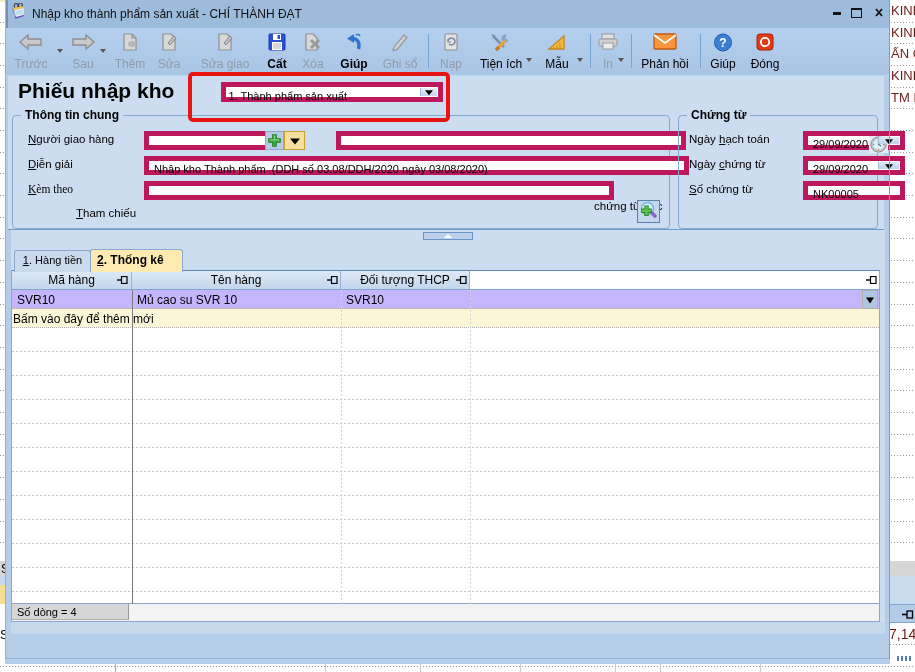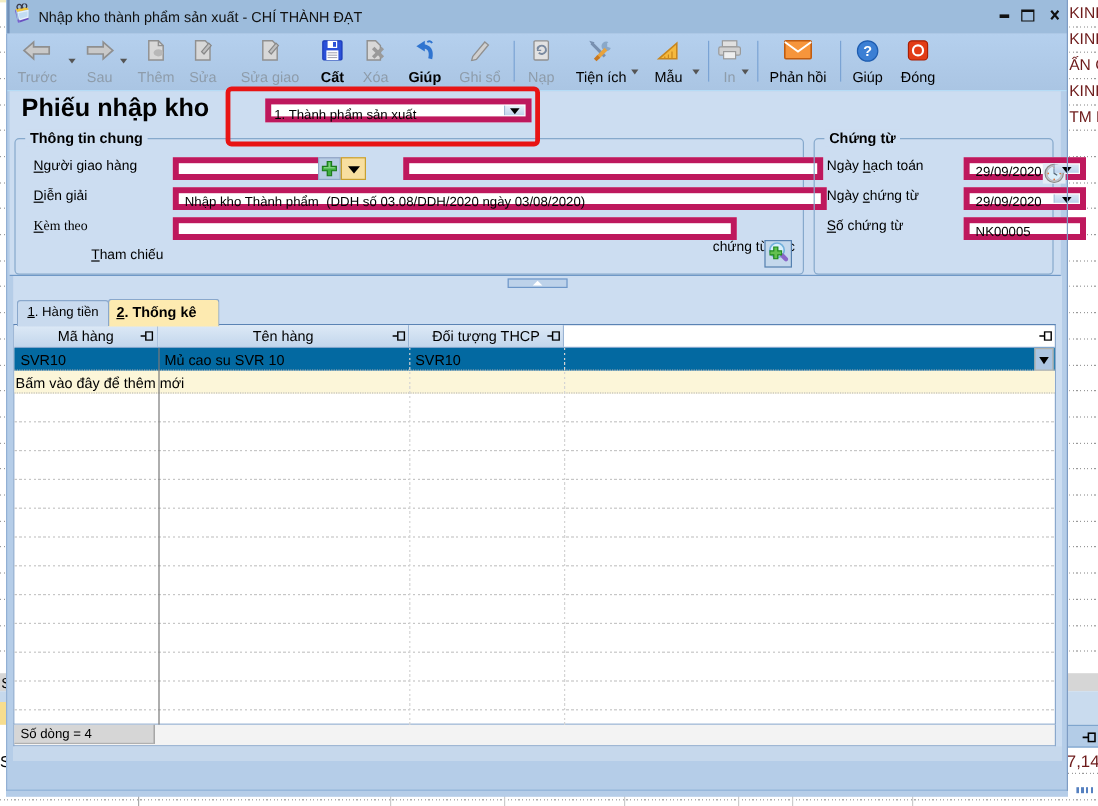--- a/index.html
+++ b/index.html
@@ -406,21 +406,21 @@
       <svg class="pin" style="left:444px;" width="11" height="8">
           <line x1="0" y1="4" x2="4" y2="4" stroke="#000" stroke-width="1.4"></line>
           <rect x="4.5" y="0.5" width="5.5" height="7" fill="none" stroke="#000" stroke-width="1.2"></rect>
         </svg>
       <svg class="pin" style="left:854px;" width="11" height="8">
           <line x1="0" y1="4" x2="4" y2="4" stroke="#000" stroke-width="1.4"></line>
           <rect x="4.5" y="0.5" width="5.5" height="7" fill="none" stroke="#000" stroke-width="1.2"></rect>
         </svg>
       <div style="position:absolute; left:0; top:18px; width:867px; height:1px; background:#7fa5cd;"></div>
 
-      <div class="abs" style="left:0; top:19px; width:867px; height:19px; background:#0369a1; border-bottom:1px dotted #b0b0b0; font-size:12px;">
+      <div class="abs" style="left:0; top:19px; width:867px; height:19px; background:#c4b5fd; border-bottom:1px dotted #b0b0b0; font-size:12px;">
         <span class="abs" style="left:5px; top:3px;">SVR10</span>
         <span class="abs" style="left:125px; top:3px;">Mủ cao su SVR 10</span>
         <span class="abs" style="left:334px; top:3px;">SVR10</span>
         <div class="abs" style="left:850px; top:0px; width:16px; height:19px; background:#aec6e2; border:1px solid #b0b0a8;">
             <div class="abs" style="left:50%;top:50%;transform:translate(-50%,-42%);width:0;height:0;border-left:4.5px solid transparent;border-right:4.5px solid transparent;border-top:6px solid #000;"></div>
           </div>
       </div>
 
       <div class="abs" style="left:0; top:38px; width:867px; height:19px; background:#fcf6d9; border-bottom:1px dotted #b0b0b0; font-size:12px;">
         <span class="abs" style="left:1px; top:3px;">Bấm vào đây để thêm mới</span>

